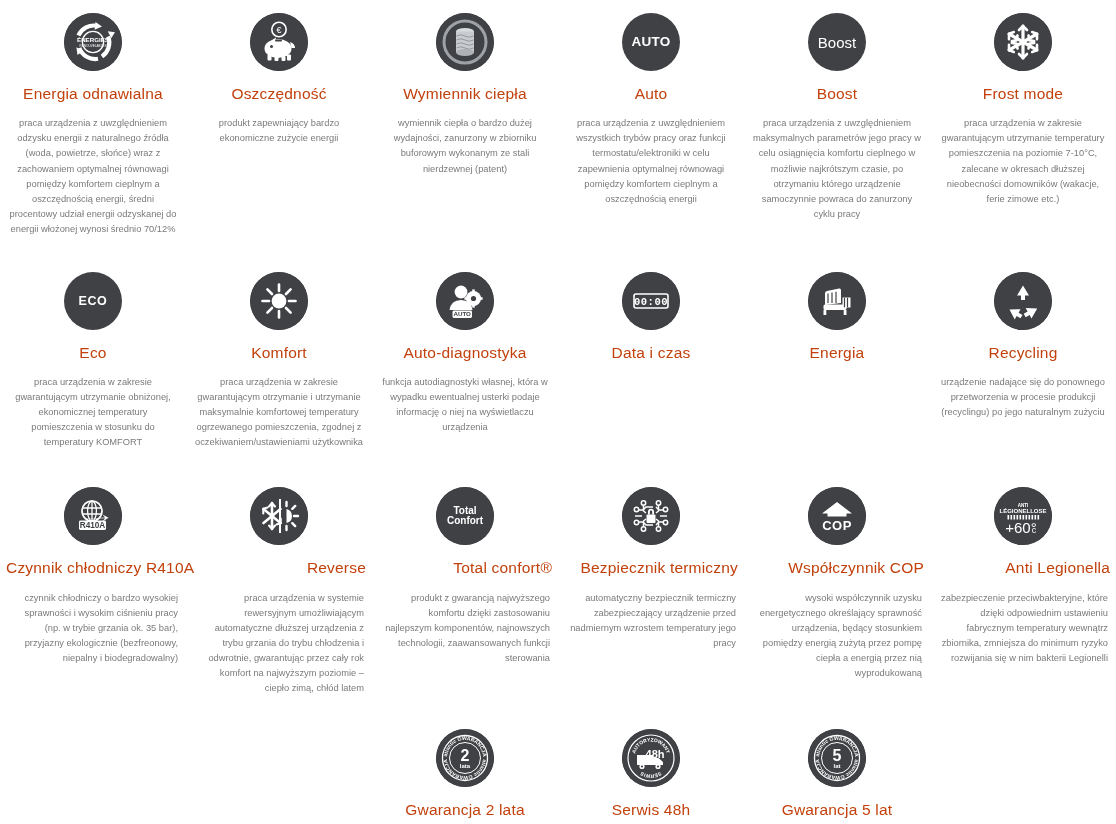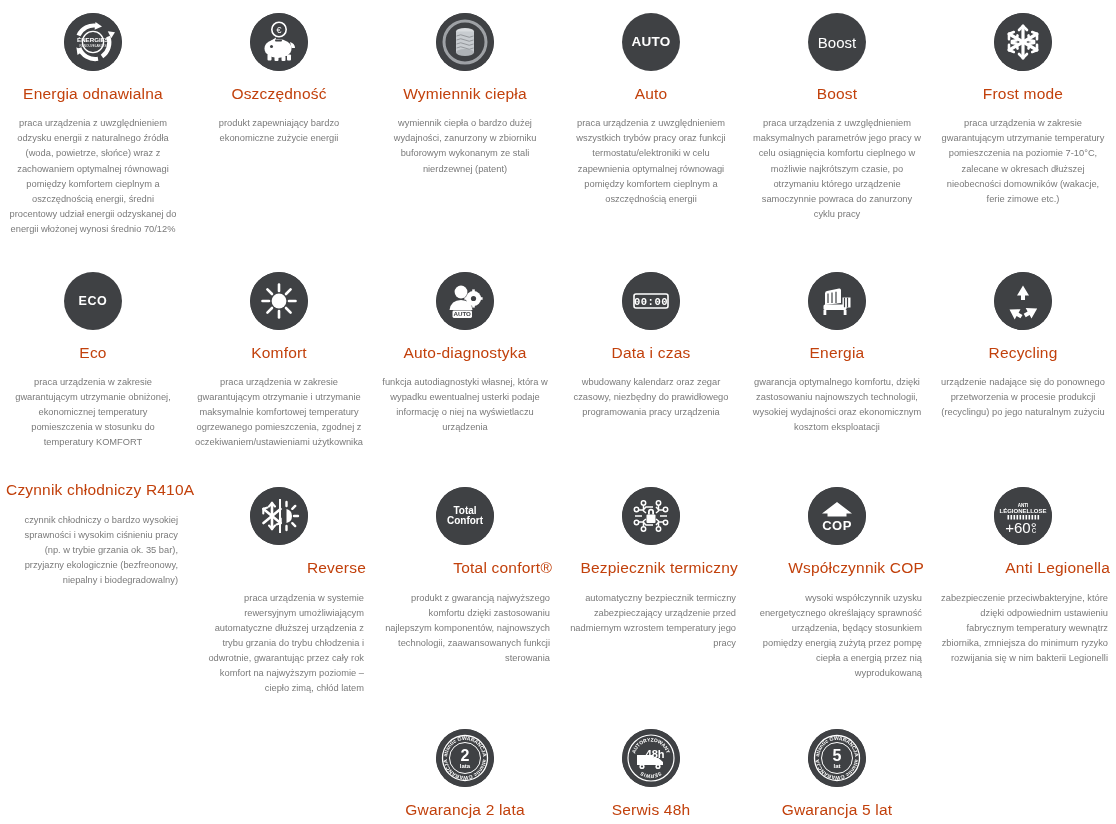--- a/index.html
+++ b/index.html
@@ -283,21 +283,20 @@
     <div class="icon-wrap">
       <div class="icon-circle">
         <svg width="58" height="58" viewBox="0 0 58 58">
           <circle cx="29" cy="29" r="29" fill="#3f4144"></circle>
           <rect x="12" y="22" width="34" height="14" rx="2" fill="none" stroke="#ffffff" stroke-width="1.6"></rect>
           <text x="29" y="33.2" fill="#ffffff" font-family="Liberation Mono, monospace" font-size="10.5" font-weight="bold" text-anchor="middle" letter-spacing="0.5">00:00</text>
         </svg>
       </div>
     </div>
     <div class="feature-title">Data i czas</div>
-    <div class="feature-desc">wbudowany kalendarz oraz zegar czasowy, niezbędny do prawidłowego programowania pracy urządzenia</div>
   </div>
 
   <div class="feature-card r2 row2-pad">
     <div class="icon-wrap">
       <div class="icon-circle">
         <svg width="58" height="58" viewBox="0 0 58 58">
           <circle cx="29" cy="29" r="29" fill="#3f4144"></circle>
           <g fill="#ffffff">
             <path d="M17 33 L17 21.5 q0 -2 2 -2.4 L31 16.5 q2 -0.4 2 1.8 L33 31 Z"></path>
             <rect x="15.5" y="32.5" width="23" height="5.6" rx="1.6"></rect>
@@ -309,41 +308,59 @@
             <line x1="20" y1="21.5" x2="20" y2="31"></line>
             <line x1="24" y1="20.6" x2="24" y2="31"></line>
             <line x1="28" y1="19.7" x2="28" y2="31"></line>
             <line x1="36.5" y1="25.8" x2="36.5" y2="35.2"></line>
             <line x1="39.5" y1="25.8" x2="39.5" y2="35.2"></line>
           </g>
         </svg>
       </div>
     </div>
     <div class="feature-title">Energia</div>
-    <div class="feature-desc">gwarancja optymalnego komfortu, dzięki zastosowaniu najnowszych technologii, wysokiej wydajności oraz ekonomicznym kosztom eksploatacji</div>
   </div>
 
   <div class="feature-card r2 row2-pad">
     <div class="icon-wrap">
       <div class="icon-circle">
         <svg width="58" height="58" viewBox="0 0 58 58">
           <circle cx="29" cy="29" r="29" fill="#3f4144"></circle>
           <g fill="#ffffff">
             <path d="M29 13.5 L35 23.5 L31 23.5 L31 28 L27 28 L27 23.5 L23 23.5 Z"></path>
             <path d="M15.5 37.5 L26.5 37.2 L24.6 40.7 L28.5 42.9 L26.5 46.3 L22.6 44.1 L20.7 47.6 Z"></path>
             <path d="M43.2 36.5 L37.5 46.6 L35.6 43.1 L31.7 45.3 L29.7 41.8 L33.6 39.6 L31.7 36.1 Z"></path>
           </g>
         </svg>
       </div>
     </div>
     <div class="feature-title">Recycling</div>
     <div class="feature-desc">urządzenie nadające się do ponownego przetworzenia w procesie produkcji (recyclingu) po jego naturalnym zużyciu</div>
   </div>
 
   <div class="feature-card r3 row3-pad">
+    <div class="icon-wrap">
+      <div class="icon-circle">
+        <svg width="58" height="58" viewBox="0 0 58 58">
+          <circle cx="29" cy="29" r="29" fill="#3f4144"></circle>
+          <circle cx="28" cy="24" r="10" fill="none" stroke="#ffffff" stroke-width="1.7"></circle>
+          <g stroke="#ffffff" stroke-width="1.3" fill="none">
+            <line x1="18" y1="21" x2="38" y2="21"></line>
+            <line x1="18" y1="27" x2="38" y2="27"></line>
+            <ellipse cx="28" cy="24" rx="4.4" ry="10"></ellipse>
+            <line x1="28" y1="14" x2="28" y2="34"></line>
+          </g>
+          <g fill="#ffffff">
+            <path d="M19 32 L41 30.5 L38.5 27.5 L44.5 30.8 L38.5 34.5 L41 31.2 Z"></path>
+          </g>
+          <rect x="15" y="33.5" width="27" height="9.5" rx="1.4" fill="#ffffff"></rect>
+          <text x="28.5" y="41" fill="#3f4144" font-family="Liberation Sans, sans-serif" font-size="8.2" font-weight="bold" text-anchor="middle">R410A</text>
+        </svg>
+      </div>
+    </div>
     <div class="feature-title">Czynnik chłodniczy R410A</div>
     <div class="feature-desc">czynnik chłodniczy o bardzo wysokiej sprawności i wysokim ciśnieniu pracy (np. w trybie grzania ok. 35 bar), przyjazny ekologicznie (bezfreonowy, niepalny i biodegradowalny)</div>
   </div>
 
   <div class="feature-card r3 row3-pad">
     <div class="icon-wrap">
       <div class="icon-circle">
         <svg width="58" height="58" viewBox="0 0 58 58">
           <circle cx="29" cy="29" r="29" fill="#3f4144"></circle>
           <g stroke="#ffffff" stroke-width="2.6" stroke-linecap="round">

